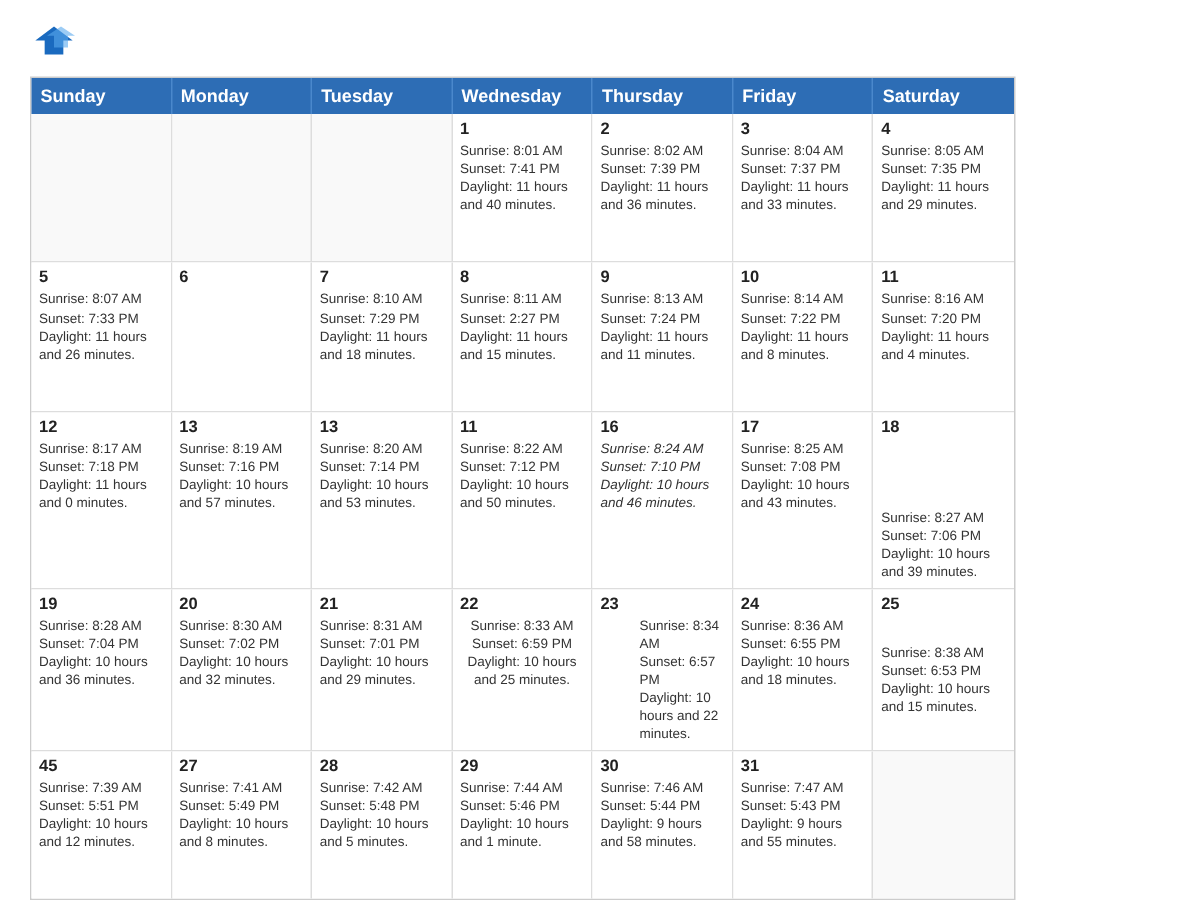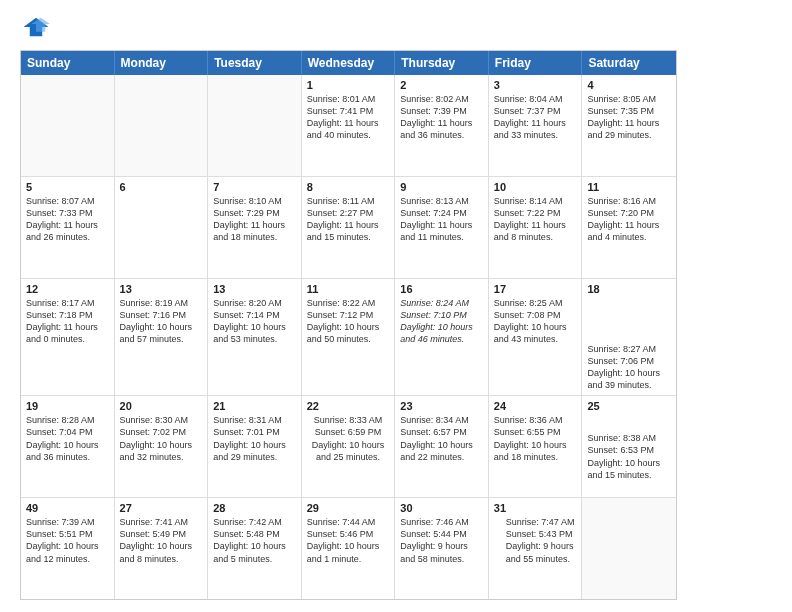--- a/index.html
+++ b/index.html
@@ -268,40 +268,40 @@
 Daylight: 10 hours and 29 minutes.</div>
           </div>
           <div class="cal-cell">
             <div class="day-num">22</div>
             <div class="cell-text" style="white-space: pre-line; text-align: center;">Sunrise: 8:33 AM
 Sunset: 6:59 PM
 Daylight: 10 hours and 25 minutes.</div>
           </div>
           <div class="cal-cell">
             <div class="day-num">23</div>
-            <div class="cell-text" style="white-space: pre-line;">Sunrise: 8:34 AM
+            <div class="cell-text" style="white-space: pre-line; margin-left: 26px;">Sunrise: 8:34 AM
 Sunset: 6:57 PM
 Daylight: 10 hours and 22 minutes.</div>
           </div>
           <div class="cal-cell">
             <div class="day-num">24</div>
             <div class="cell-text" style="white-space: pre-line;">Sunrise: 8:36 AM
 Sunset: 6:55 PM
 Daylight: 10 hours and 18 minutes.</div>
           </div>
           <div class="cal-cell">
             <div class="day-num">25</div>
             <div class="cell-text" style="white-space: pre-line; margin-top: 20px;">Sunrise: 8:38 AM
 Sunset: 6:53 PM
 Daylight: 10 hours and 15 minutes.</div>
           </div>
         </div>
         <div class="cal-row">
           <div class="cal-cell">
-            <div class="day-num">49</div>
+            <div class="day-num">45</div>
             <div class="cell-text" style="white-space: pre-line;">Sunrise: 7:39 AM
 Sunset: 5:51 PM
 Daylight: 10 hours and 12 minutes.</div>
           </div>
           <div class="cal-cell">
             <div class="day-num">27</div>
             <div class="cell-text" style="white-space: pre-line;">Sunrise: 7:41 AM
 Sunset: 5:49 PM
 Daylight: 10 hours and 8 minutes.</div>
           </div>
@@ -318,21 +318,21 @@
 Daylight: 10 hours and 1 minute.</div>
           </div>
           <div class="cal-cell">
             <div class="day-num">30</div>
             <div class="cell-text" style="white-space: pre-line;">Sunrise: 7:46 AM
 Sunset: 5:44 PM
 Daylight: 9 hours and 58 minutes.</div>
           </div>
           <div class="cal-cell">
             <div class="day-num">31</div>
-            <div class="cell-text" style="white-space: pre-line; margin-left: 12px;">Sunrise: 7:47 AM
+            <div class="cell-text" style="white-space: pre-line;">Sunrise: 7:47 AM
 Sunset: 5:43 PM
 Daylight: 9 hours and 55 minutes.</div>
           </div>
           <div class="cal-cell empty"></div>
         </div>
       </div>
   </div>
 </div>
 
 </body></html>

